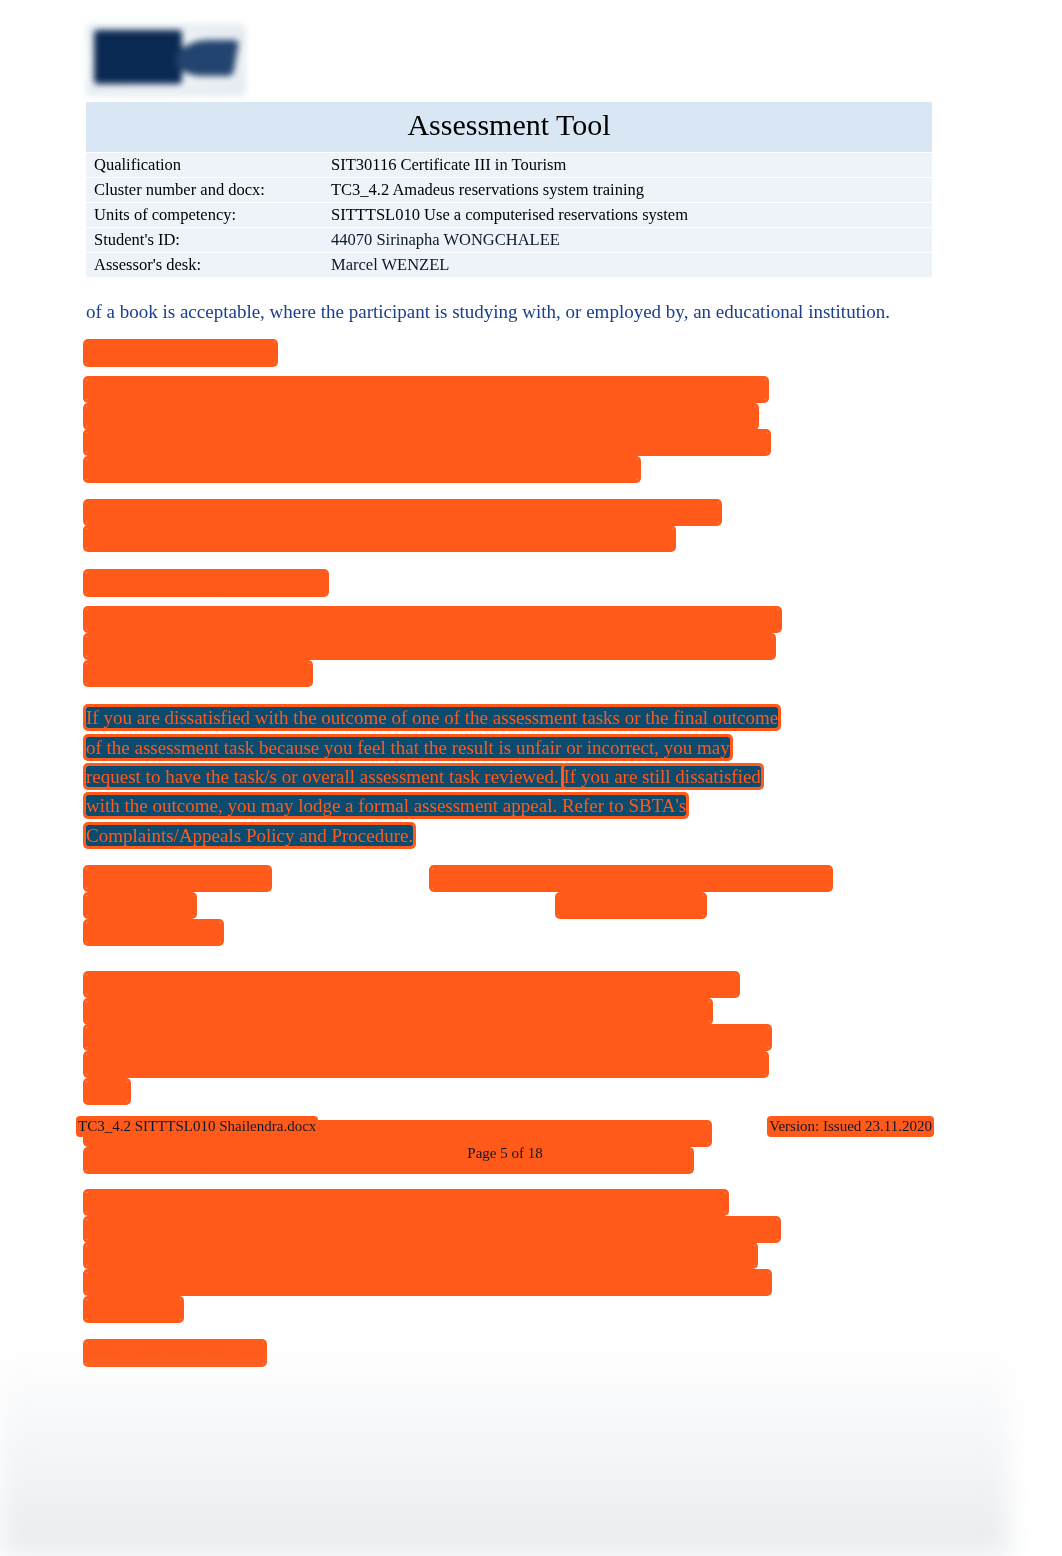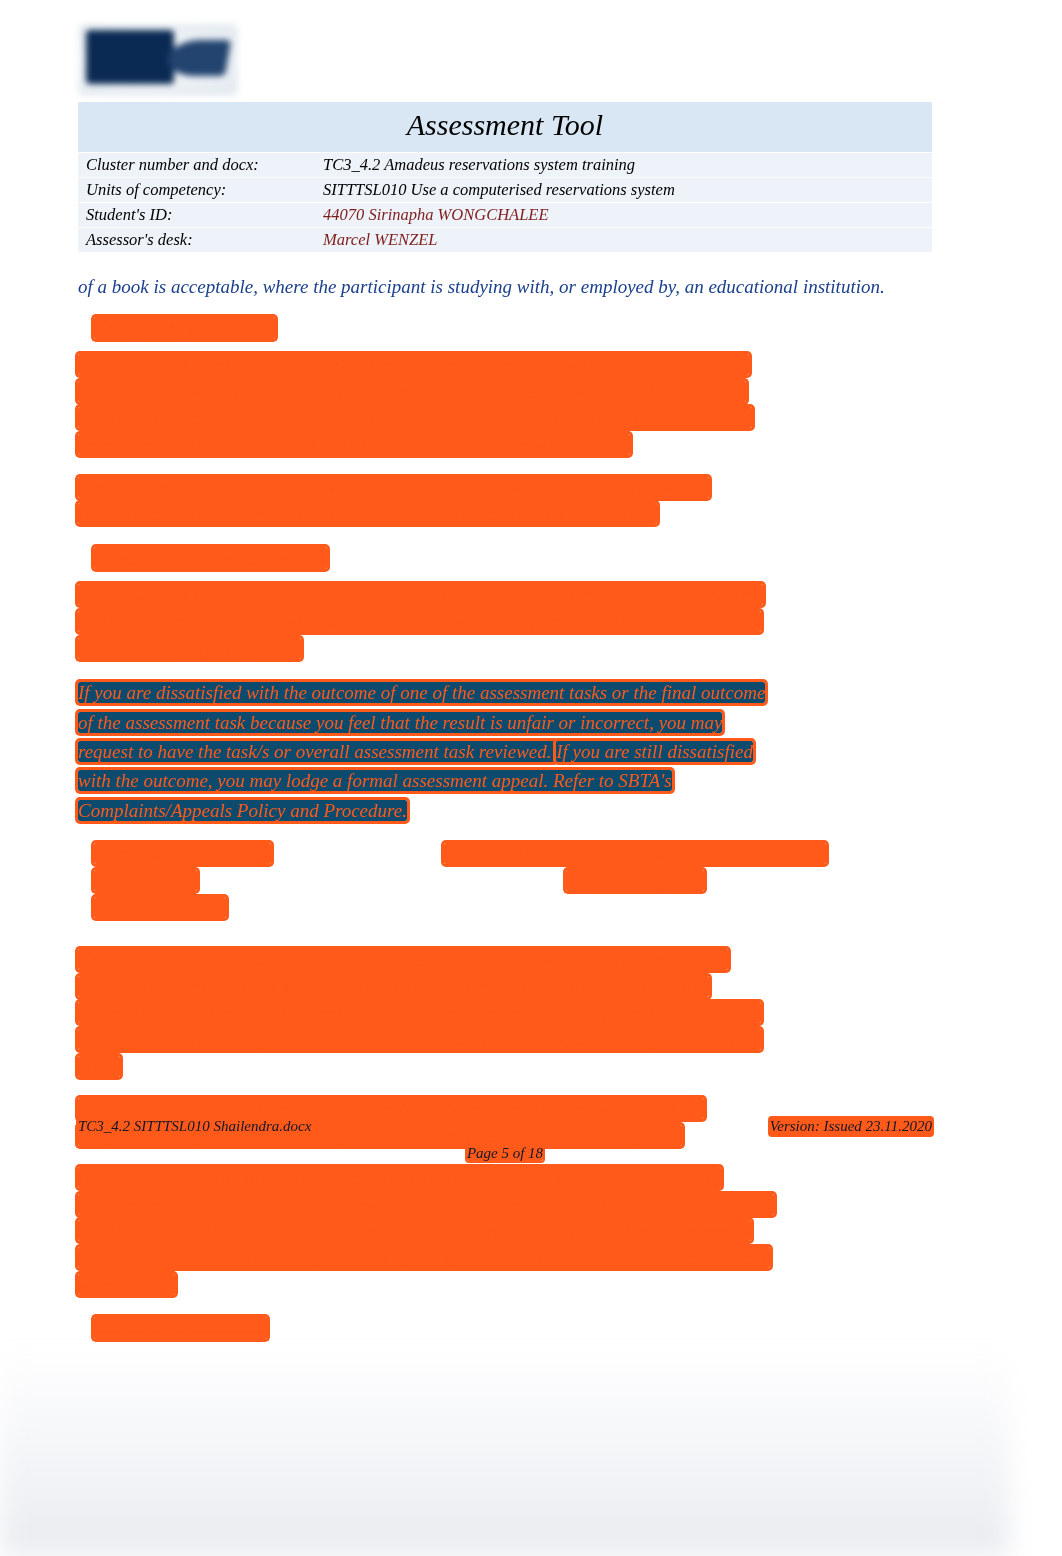--- a/index.html
+++ b/index.html
@@ -7,22 +7,21 @@
     padding: 0;
     background: #fff;
     font-family: "Times New Roman", Times, serif;
     width: 1062px;
   }
   .page {
     width: 1010px;
     min-height: 1556px;
     position: relative;
     box-sizing: border-box;
-    padding: 24px 0 0 0;
-    font-style: italic;
+    padding: 24px 0 0 8px;
   }
 
   
   .logo-wrap {
     margin-left: 78px;
     margin-bottom: 6px;
     filter: blur(3px);
     width: 160px;
     height: 72px;
     position: relative;
@@ -75,21 +74,21 @@
     flex: 0 0 235px;
     padding: 2px 0 2px 8px;
     color: #000;
   }
   .hdr-val {
     flex: 1;
     padding: 2px 4px 2px 2px;
     font-family: "Times New Roman", Times, serif;
   }
   .val-black { color: #000; }
-  .val-blue  { color: #7f1d1d; }
+  .val-blue  { color: #0f172a; }
 
   
   .body {
     margin: 22px 78px 0 78px;
     color: #1a3f8b;
     font-size: 19px;
     line-height: 1.35;
   }
   .para-visible {
     margin: 0 0 14px 0;
@@ -109,21 +108,20 @@
     box-shadow: 0 0 0 3px #ff5a1a;
     color: #ff5a1a;       
     font-family: "Times New Roman", Times, serif;
     font-size: 19px;
     white-space: pre-wrap;
     border-radius: 2px;
   }
   .red-heading .red-line {
     font-weight: bold;
     font-size: 20px;
-    margin-left: 16px;
   }
   .red-para { margin-bottom: 16px; }
 
   
   .twocol {
     display: flex;
     gap: 34px;
     margin-bottom: 16px;
   }
   .twocol .col-left {
@@ -196,20 +194,24 @@
   <div class="logo-wrap">
     <div class="logo-block"></div>
     <div class="logo-tail"></div>
   </div>
 
   <div class="hdr">
     <div class="hdr-title">Assessment Tool</div>
 
     <div id="hdr-rows">
         <div class="hdr-row">
+          <div class="hdr-label">Qualification</div>
+          <div class="hdr-val val-black">SIT30116 Certificate III in Tourism</div>
+        </div>
+        <div class="hdr-row">
           <div class="hdr-label">Cluster number and docx:</div>
           <div class="hdr-val val-black">TC3_4.2 Amadeus reservations system training</div>
         </div>
         <div class="hdr-row">
           <div class="hdr-label">Units of competency:</div>
           <div class="hdr-val val-black">SITTTSL010 Use a computerised reservations system</div>
         </div>
         <div class="hdr-row">
           <div class="hdr-label">Student's ID:</div>
           <div class="hdr-val val-blue">44070 Sirinapha WONGCHALEE</div>

